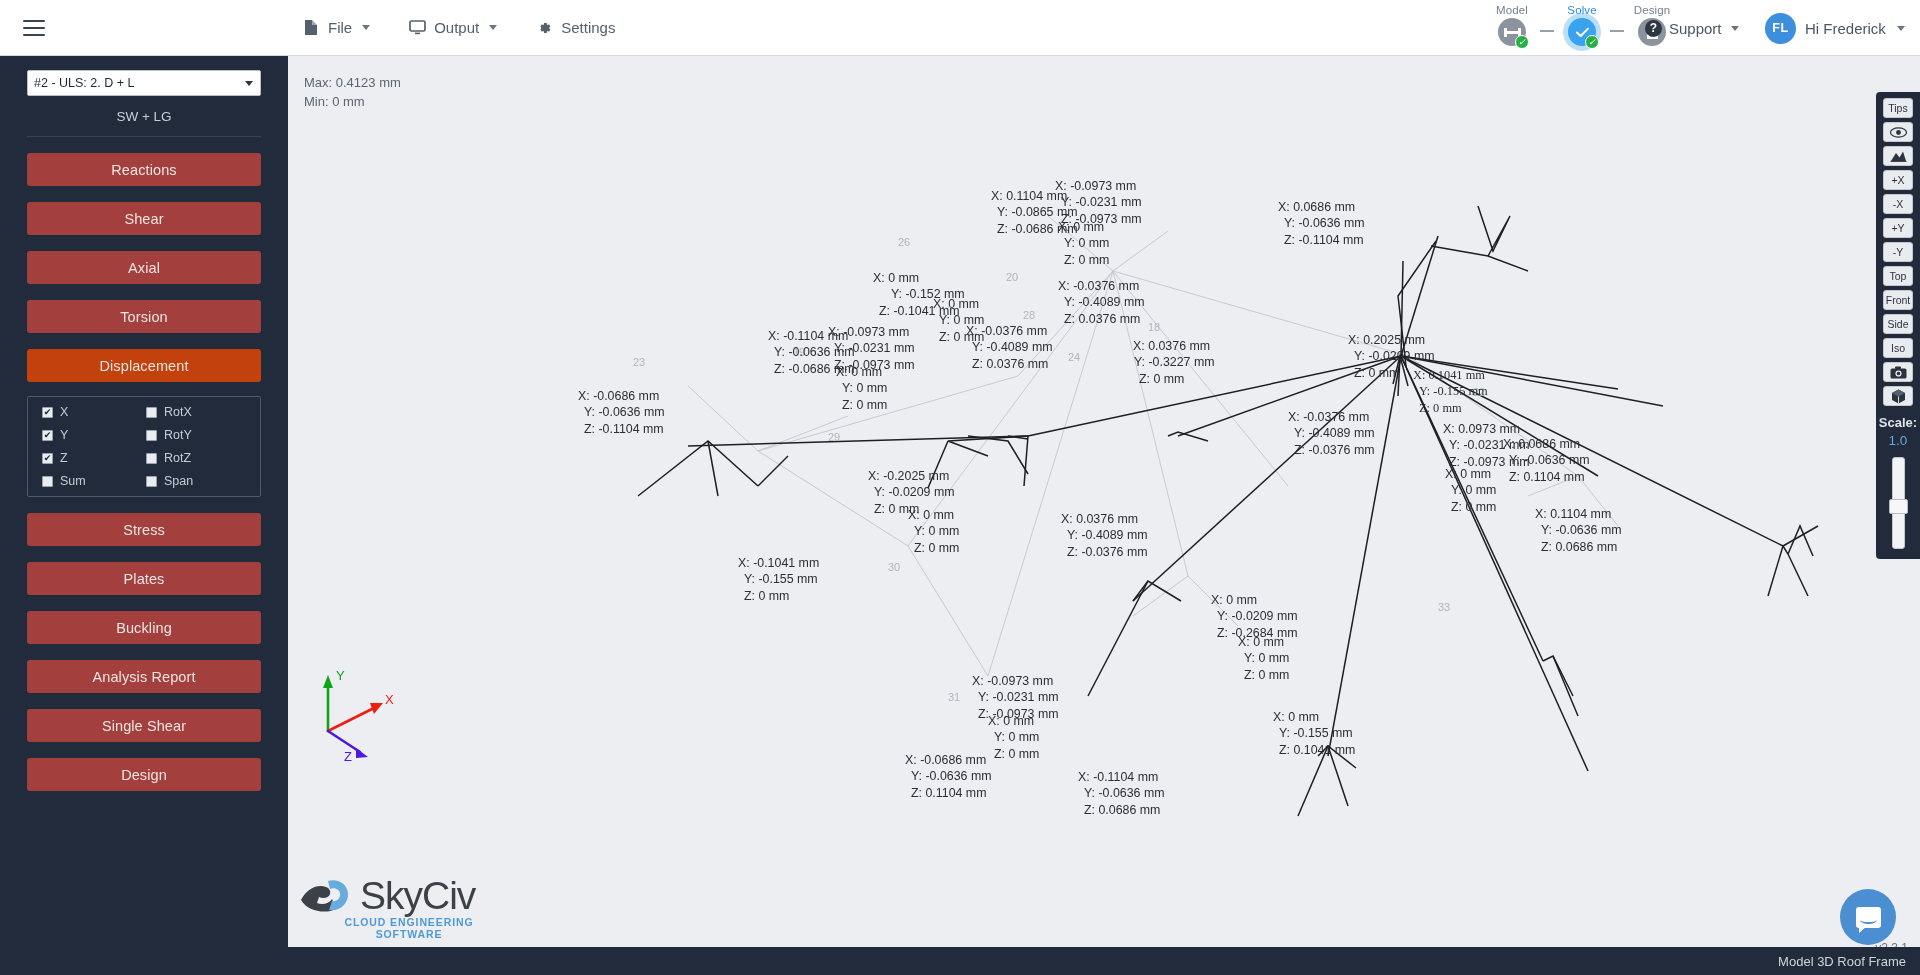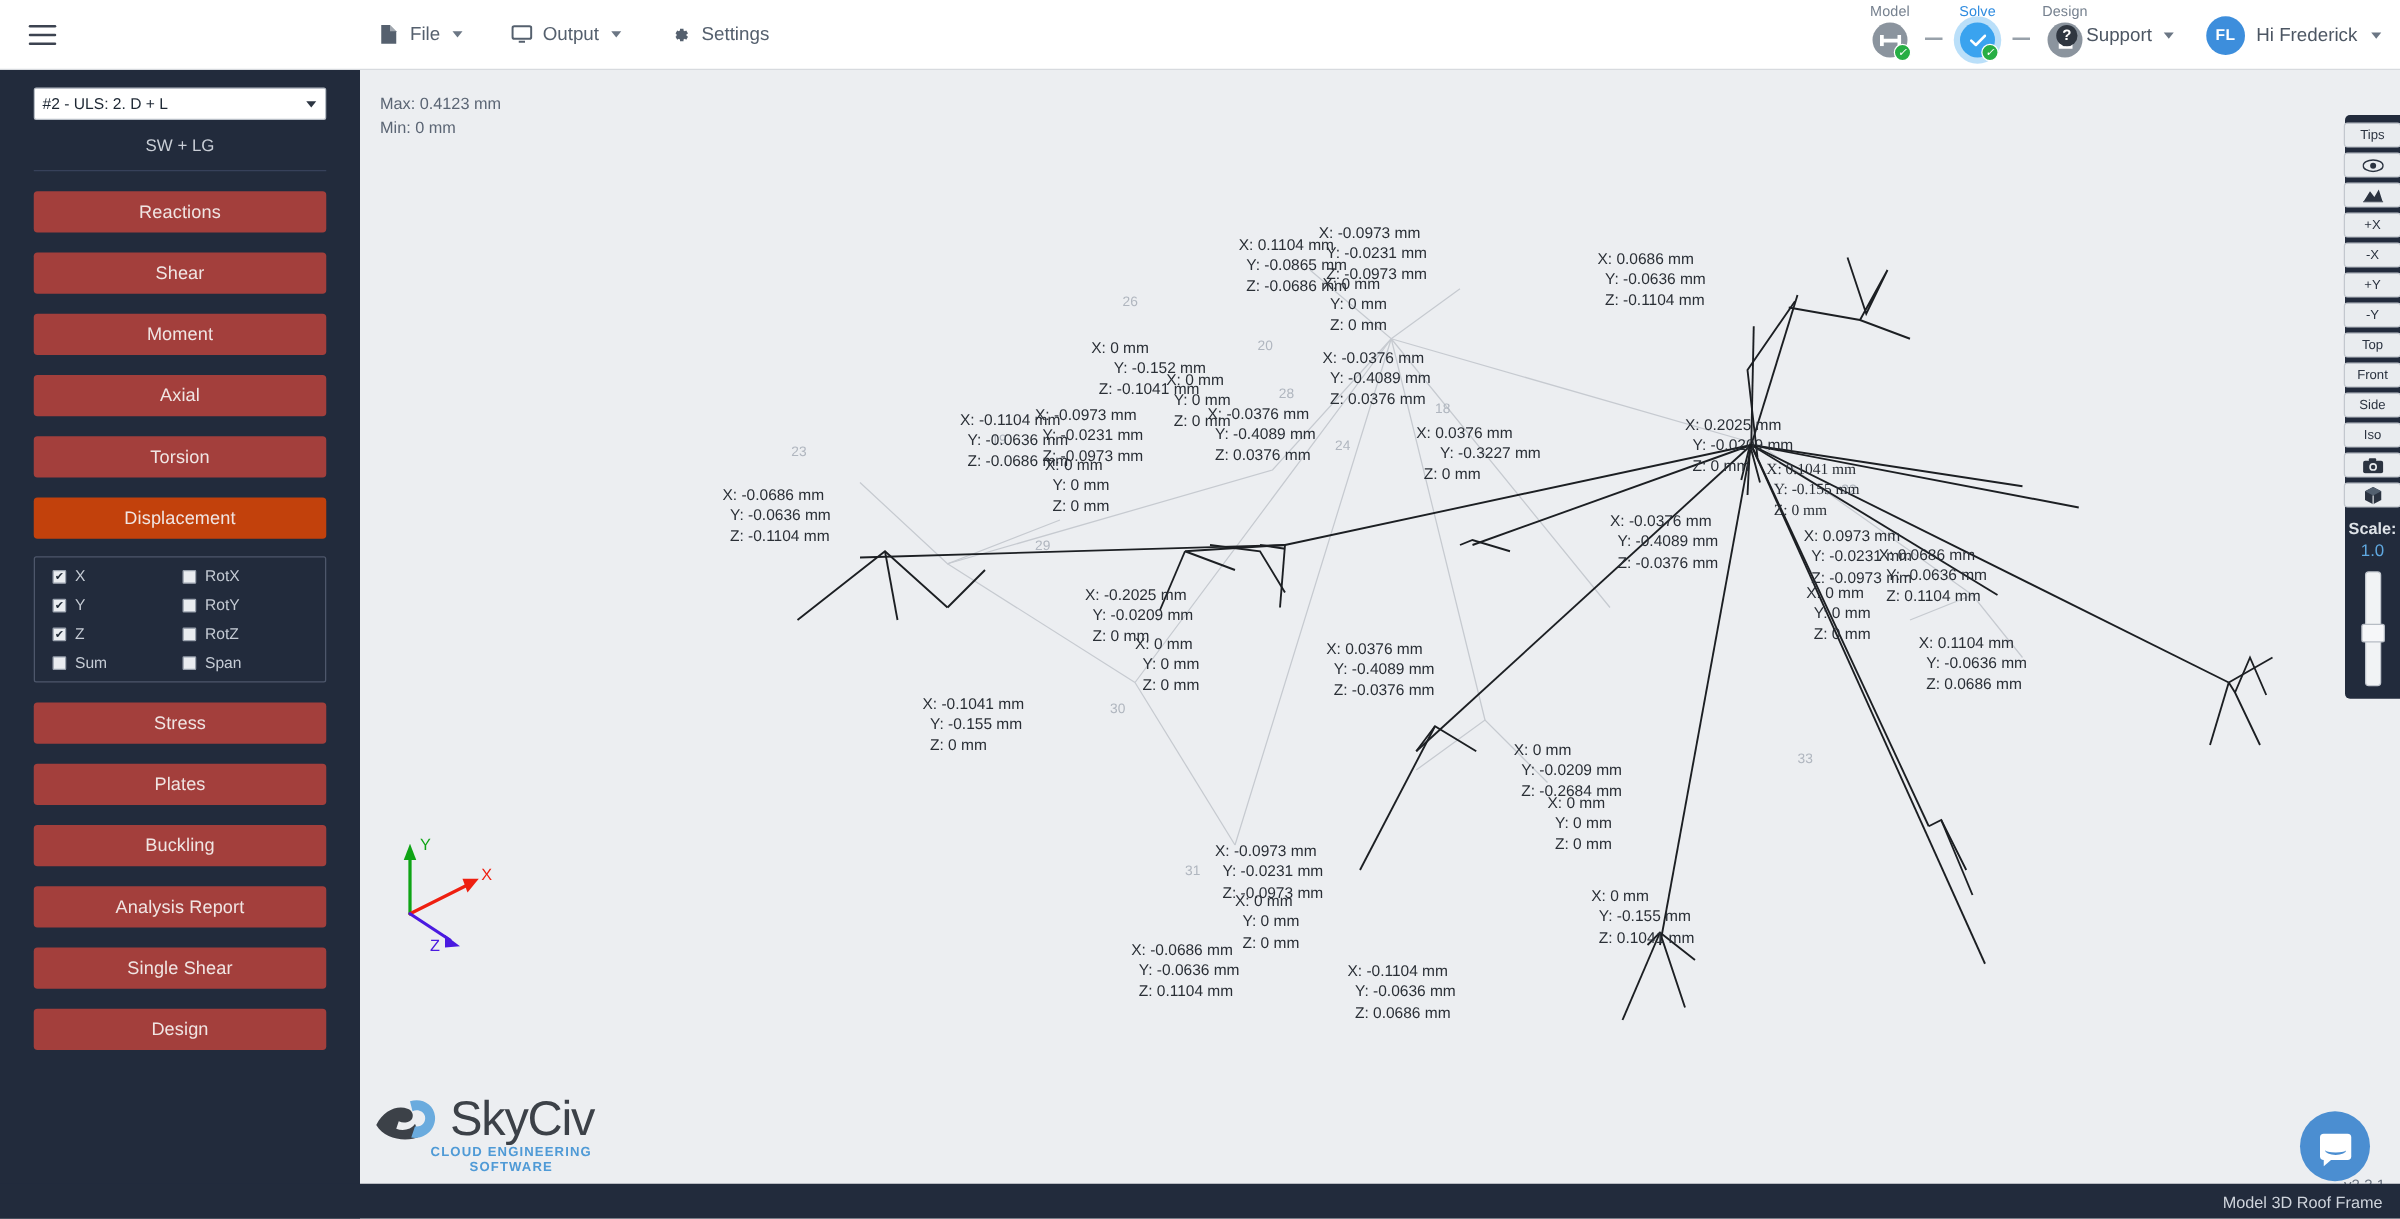--- a/index.html
+++ b/index.html
@@ -124,21 +124,21 @@
 
   .version{ position:absolute; right:12px; bottom:20px; font-size:12px;color:#6b7480; }
 
   
   .rtool{
     position:absolute; right:0; top:92px; width:44px; background:#222b3c;
     border-radius:4px 0 0 4px; padding:6px 5px 10px 5px; z-index:25;
     display:flex; flex-direction:column; align-items:center; gap:4px;
   }
   .tbtn{
-    width:46px;height:20px;background:#e9ecef;border:1px solid #c2c7ce;border-radius:3px;
+    width:30px;height:20px;background:#e9ecef;border:1px solid #c2c7ce;border-radius:3px;
     font-size:10.5px;color:#2b3340;display:flex;align-items:center;justify-content:center;cursor:pointer;
     font-family:"Liberation Sans",sans-serif;
     text-align:center;
   }
   .scale-lab{ color:#dfe3e8;font-size:13px;font-weight:bold;margin-top:5px; }
   .scale-val{ color:#5fa8e0;font-size:13.5px;margin-top:-1px; }
   .slider{ width:13px;height:92px;background:#f1f3f5;border:1px solid #c2c7ce;border-radius:3px;
     margin-top:5px;position:relative;cursor:pointer; }
   .knob{ position:absolute;left:-4px;top:41px;width:19px;height:15px;background:#f6f7f9;
     border:1px solid #b6bcc4;border-radius:2px; }
@@ -255,21 +255,20 @@
   <div class="sidebar">
     <div class="lc-select">
       <span>#2 - ULS: 2. D + L</span>
       <i class="sel-caret"></i>
     </div>
     <div class="lc-sub">SW + LG</div>
     <div class="lc-rule"></div>
 
     <button class="btn">Reactions</button>
     <button class="btn">Shear</button>
-    <button class="btn">Moment</button>
     <button class="btn">Axial</button>
     <button class="btn">Torsion</button>
     <button class="btn active">Displacement</button>
 
     <div class="chkpanel">
       <label class="chk">
         <span class="box on"></span>
         <span>X</span>
       </label>
       <label class="chk">
@@ -441,21 +440,21 @@
           <div style="margin-left: 6px;">Y: -0.0636 mm</div>
           <div style="margin-left: 6px;">Z: -0.1104 mm</div>
         </div>
         <div class="dlabel" style="left: 678px; top: 267px;">
           <div>X: -0.0376 mm</div>
           <div style="margin-left: 6px;">Y: -0.4089 mm</div>
           <div style="margin-left: 6px;">Z: 0.0376 mm</div>
         </div>
         <div class="dlabel" style="left: 845px; top: 282px;">
           <div>X: 0.0376 mm</div>
-          <div style="margin-left: 19px;">Y: -0.3227 mm</div>
+          <div style="margin-left: 1px;">Y: -0.3227 mm</div>
           <div style="margin-left: 6px;">Z: 0 mm</div>
         </div>
         <div class="dlabel" style="left: 1060px; top: 276px;">
           <div>X: 0.2025 mm</div>
           <div style="margin-left: 6px;">Y: -0.0209 mm</div>
           <div style="margin-left: 6px;">Z: 0 mm</div>
         </div>
         <div class="dlabel" style="left: 1125px; top: 311px; font-family: Liberation Serif, serif;">
           <div>X: 0.1041 mm</div>
           <div style="margin-left: 6px;">Y: -0.155 mm</div>

